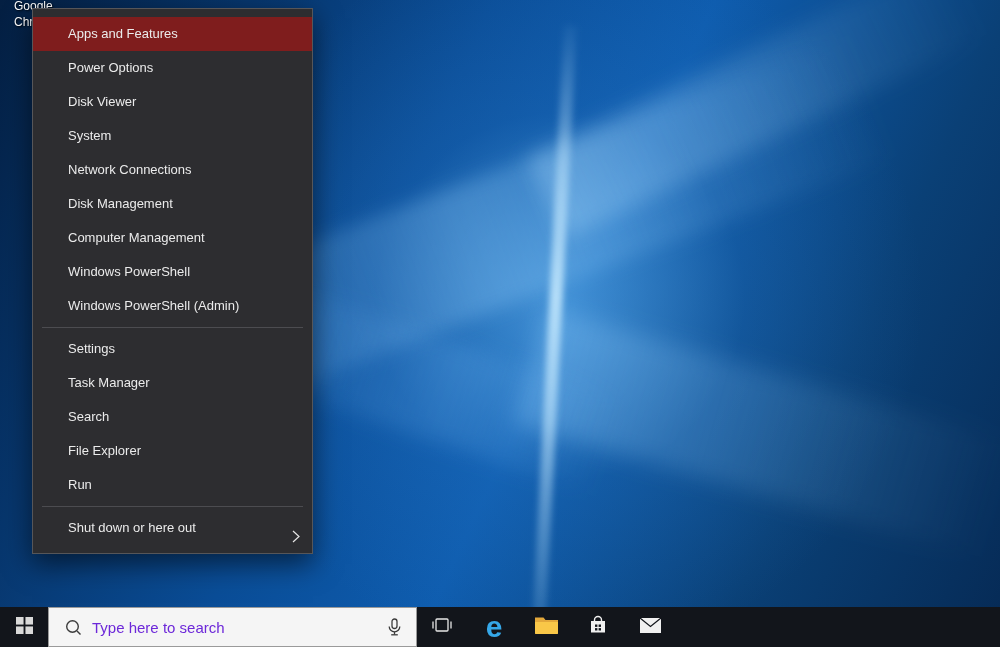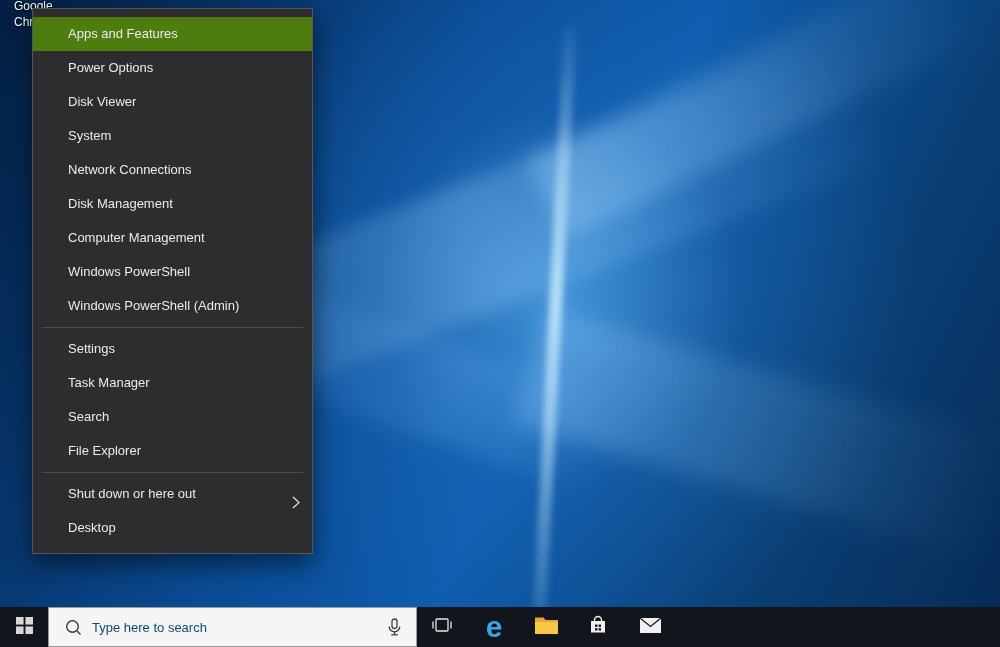--- a/index.html
+++ b/index.html
@@ -41,37 +41,37 @@
     position:absolute;left:32px;top:8px;width:281px;z-index:5;
     background:#2d2d30;border:1px solid #565659;
     box-shadow:0 10px 26px rgba(0,0,0,0.55);
     padding:8px 0;box-sizing:border-box;
   }
   .menu-item{
     height:34px;line-height:34px;padding:0 14px 0 35px;
     color:#ebebeb;font-size:13px;position:relative;
     white-space:nowrap;cursor:default;
   }
-  .menu-item.highlighted{background:#4d7c0f;}
+  .menu-item.highlighted{background:#7f1d1d;}
   .menu-sep{height:1px;background:#4c4c50;margin:4px 9px;}
   .chevron{position:absolute;right:12px;top:11px;}
   
   .taskbar{
     position:absolute;left:0;bottom:0;width:1000px;height:40px;
     background:#12151b;z-index:3;
   }
   .start-button{position:absolute;left:0;top:0;width:48px;height:40px;
     display:flex;align-items:center;justify-content:center;cursor:pointer;}
   .search-box{
     position:absolute;left:48px;top:0;width:369px;height:40px;
     background:#f5f5f5;border:1px solid #9a9a9a;box-sizing:border-box;
     display:flex;align-items:center;cursor:text;
   }
   .search-icon{margin:0 10px 0 16px;display:flex;align-items:center;}
-  .search-text{color:#0c4a6e;font-size:13px;flex:1;}
+  .search-text{color:#6d28d9;font-size:15px;flex:1;}
   .mic-icon{margin-right:14px;display:flex;align-items:center;cursor:pointer;}
   .tb-icon{
     position:absolute;top:0;width:52px;height:40px;
     display:flex;align-items:center;justify-content:center;cursor:pointer;
   }
   .pos-taskview{left:416px;}
   .pos-edge{left:468px;}
   .pos-explorer{left:520px;}
   .pos-store{left:572px;}
   .pos-mail{left:624px;}
@@ -102,30 +102,30 @@
   <div class="menu-item">Network Connections</div>
   <div class="menu-item">Disk Management</div>
   <div class="menu-item">Computer Management</div>
   <div class="menu-item">Windows PowerShell</div>
   <div class="menu-item">Windows PowerShell (Admin)</div>
   <div class="menu-sep"></div>
   <div class="menu-item">Settings</div>
   <div class="menu-item">Task Manager</div>
   <div class="menu-item">Search</div>
   <div class="menu-item">File Explorer</div>
+  <div class="menu-item">Run</div>
   <div class="menu-sep"></div>
   <div class="menu-item">
     <span>Shut down or here out</span>
     <span class="chevron">
       <svg width="8" height="13" viewBox="0 0 8 13">
           <path d="M1 1l6 5.5L1 12" stroke="#e6e6e6" stroke-width="1.2" fill="none"></path>
         </svg>
     </span>
   </div>
-  <div class="menu-item">Desktop</div>
 </div>
 
 <div class="taskbar">
   <div class="start-button">
     <span>
       <svg width="17" height="17" viewBox="0 0 18 18">
         <rect x="0" y="0" width="8" height="8" fill="#d9d9d9"></rect>
         <rect x="10" y="0" width="8" height="8" fill="#d9d9d9"></rect>
         <rect x="0" y="10" width="8" height="8" fill="#d9d9d9"></rect>
         <rect x="10" y="10" width="8" height="8" fill="#d9d9d9"></rect>

